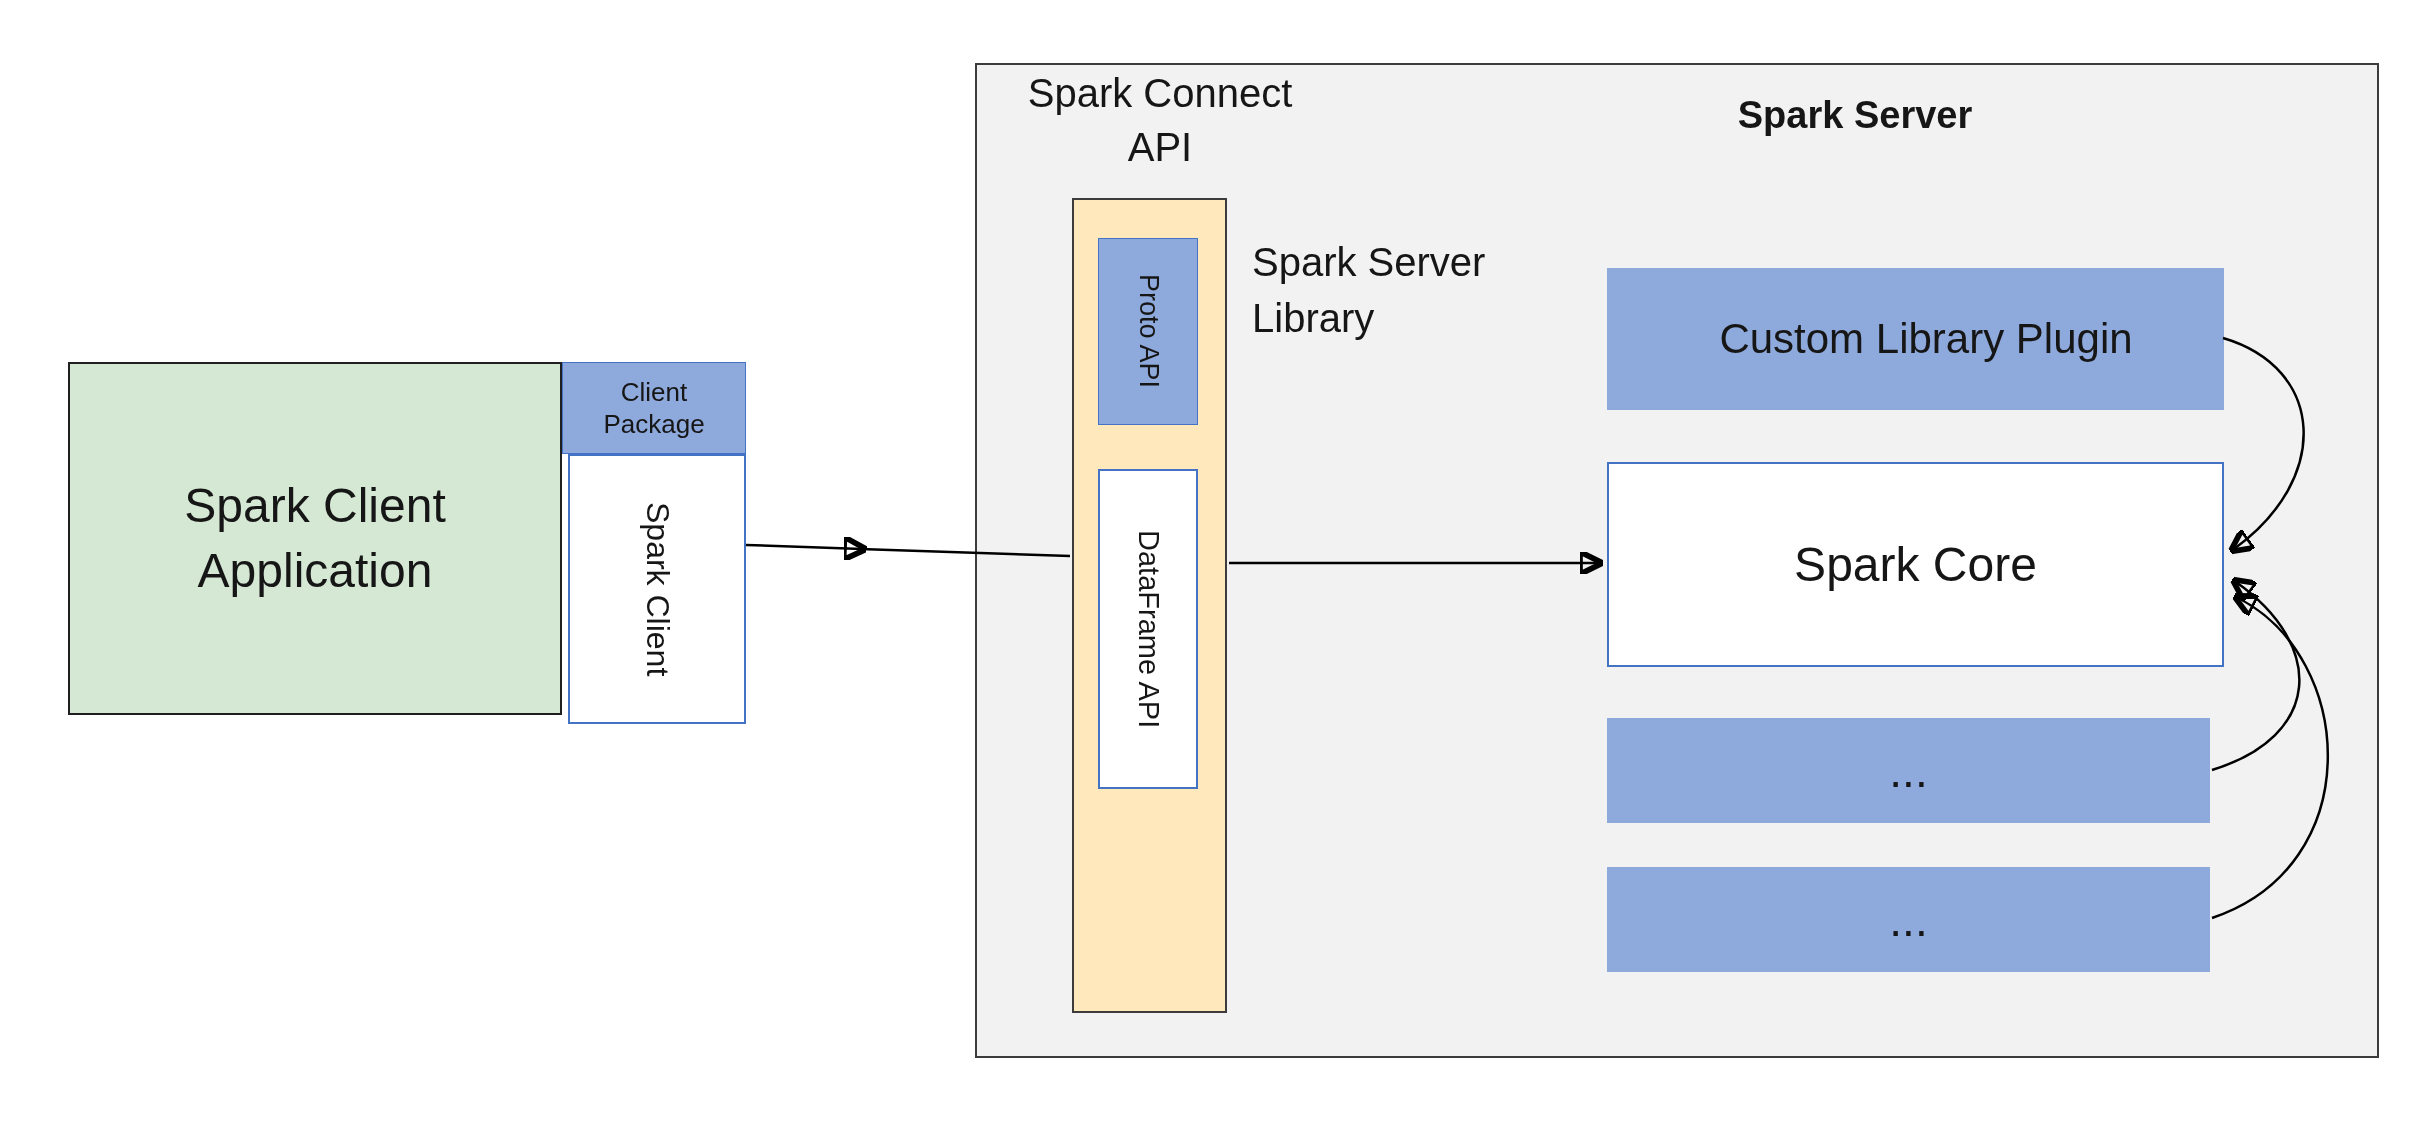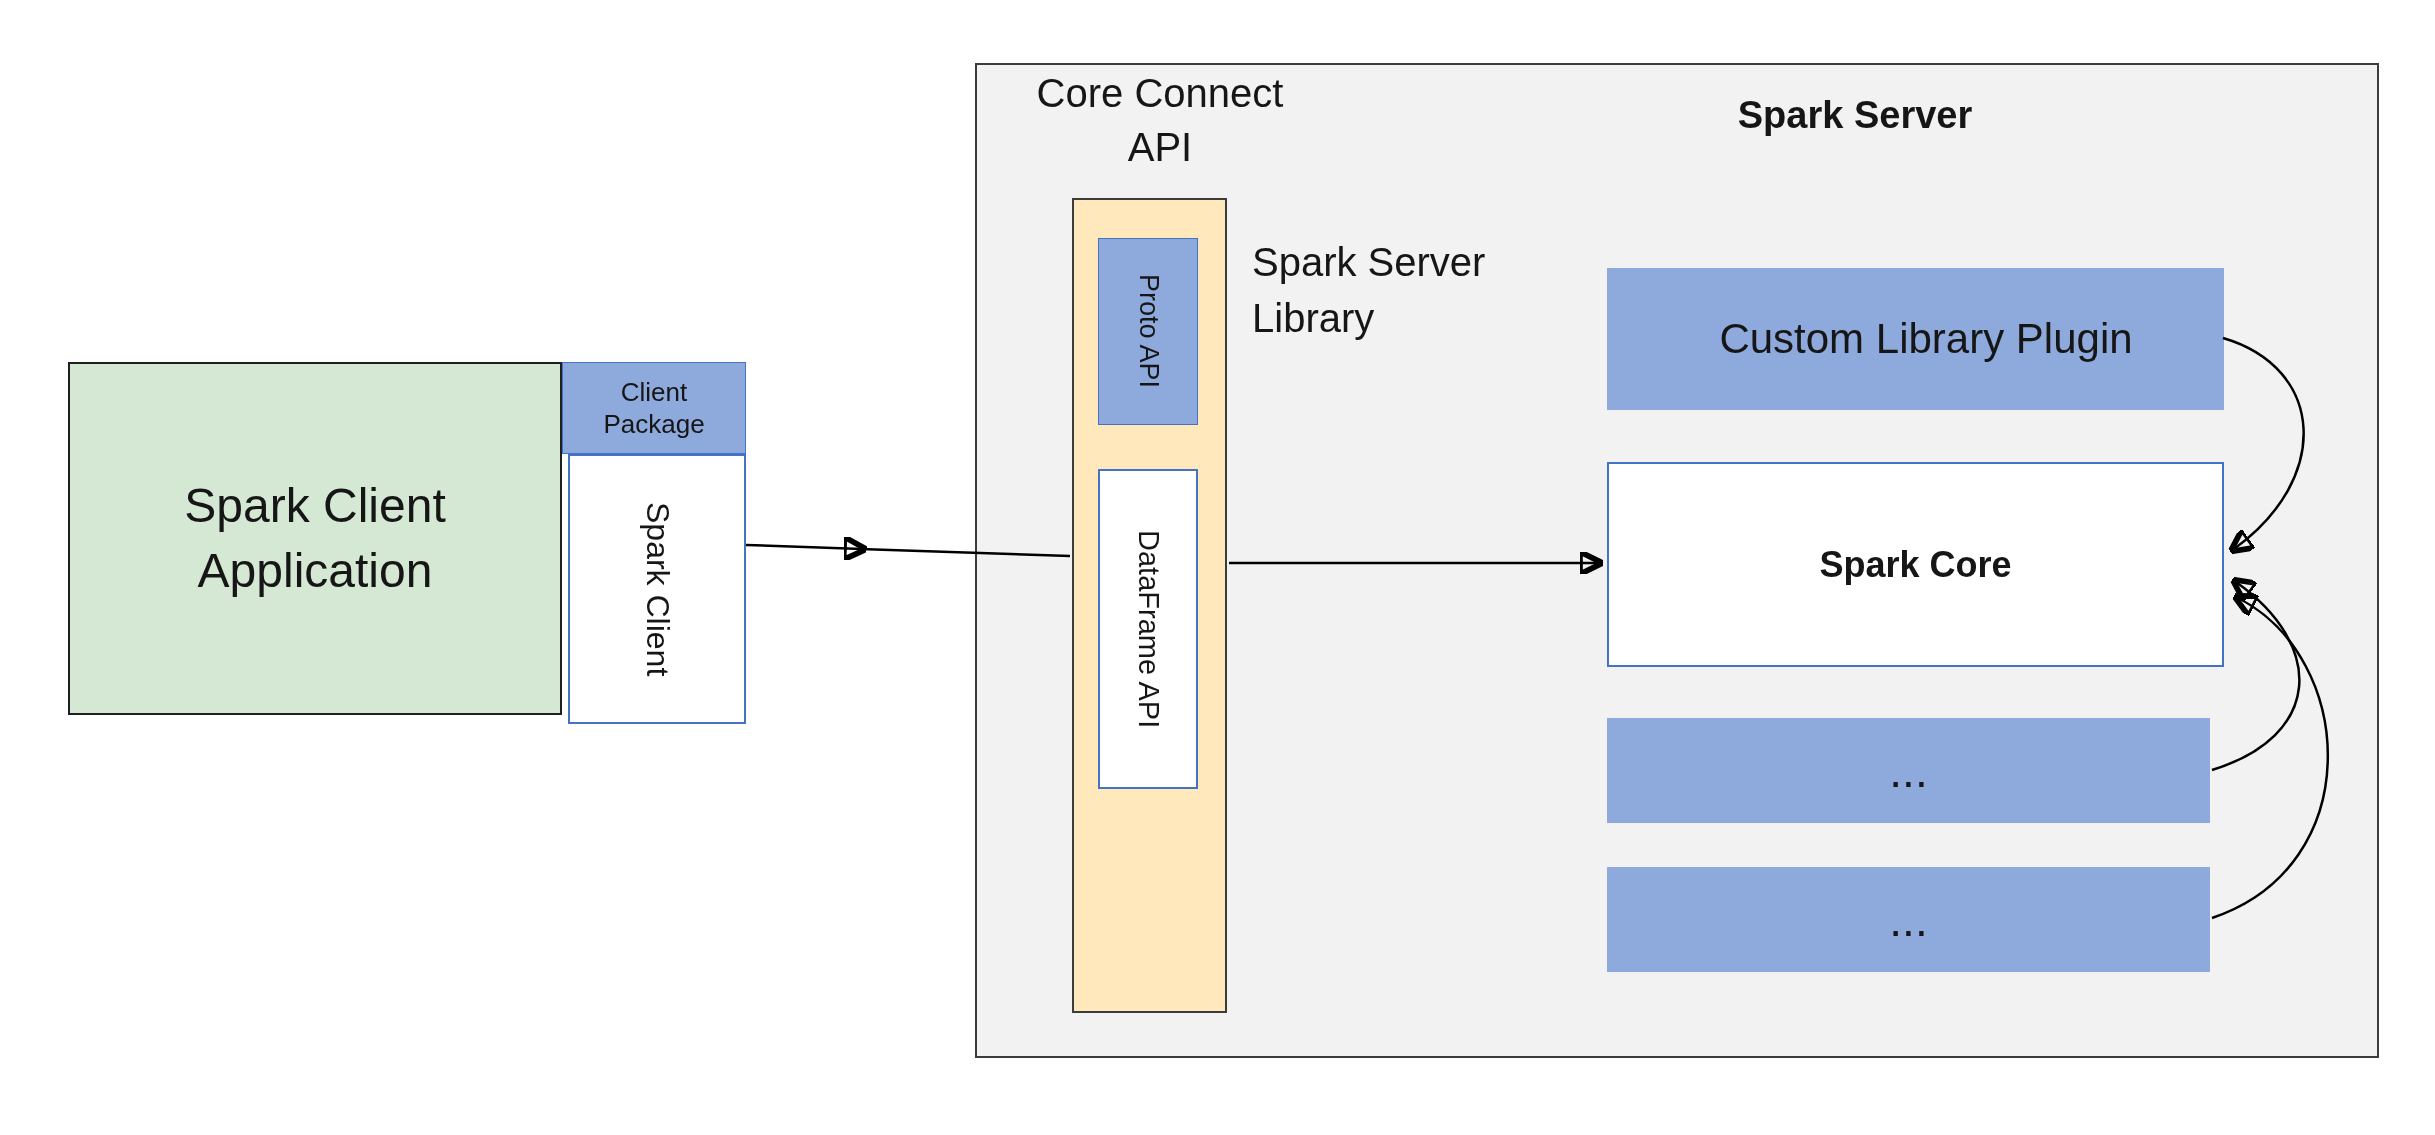--- a/index.html
+++ b/index.html
@@ -86,22 +86,21 @@
   .plugin-box {
     left: 1607px; top: 268px; width: 617px; height: 142px;
     background: var(--blue-fill, #8ea9db);
     font-size: 42px;
     padding-left: 21px;
   }
   .core-box {
     left: 1607px; top: 462px; width: 617px; height: 205px;
     background: #ffffff;
     border: 2px solid var(--blue-border, #4472c4);
-    font-size: 36px;
-    font-weight: bold;
+    font-size: 48px;
   }
   .ellipsis-box-1 {
     left: 1607px; top: 718px; width: 603px; height: 105px;
     background: var(--blue-fill, #8ea9db);
     font-size: 46px;
   }
   .ellipsis-box-2 {
     left: 1607px; top: 867px; width: 603px; height: 105px;
     background: var(--blue-fill, #8ea9db);
     font-size: 46px;
@@ -118,21 +117,21 @@
     stroke-width: 2.5;
   }
 </style>
 </head>
 <body>
 
 <div class="canvas">
 
   <div class="abs server-container"></div>
 
-  <div class="abs connect-api-title pre">Core Connect
+  <div class="abs connect-api-title pre">Spark Connect
 API</div>
 
   <div class="abs server-title">Spark Server</div>
 
   <div class="abs library-label pre">Spark Server
 Library</div>
 
   <div class="box green-box pre">Spark Client
 Application</div>
 

